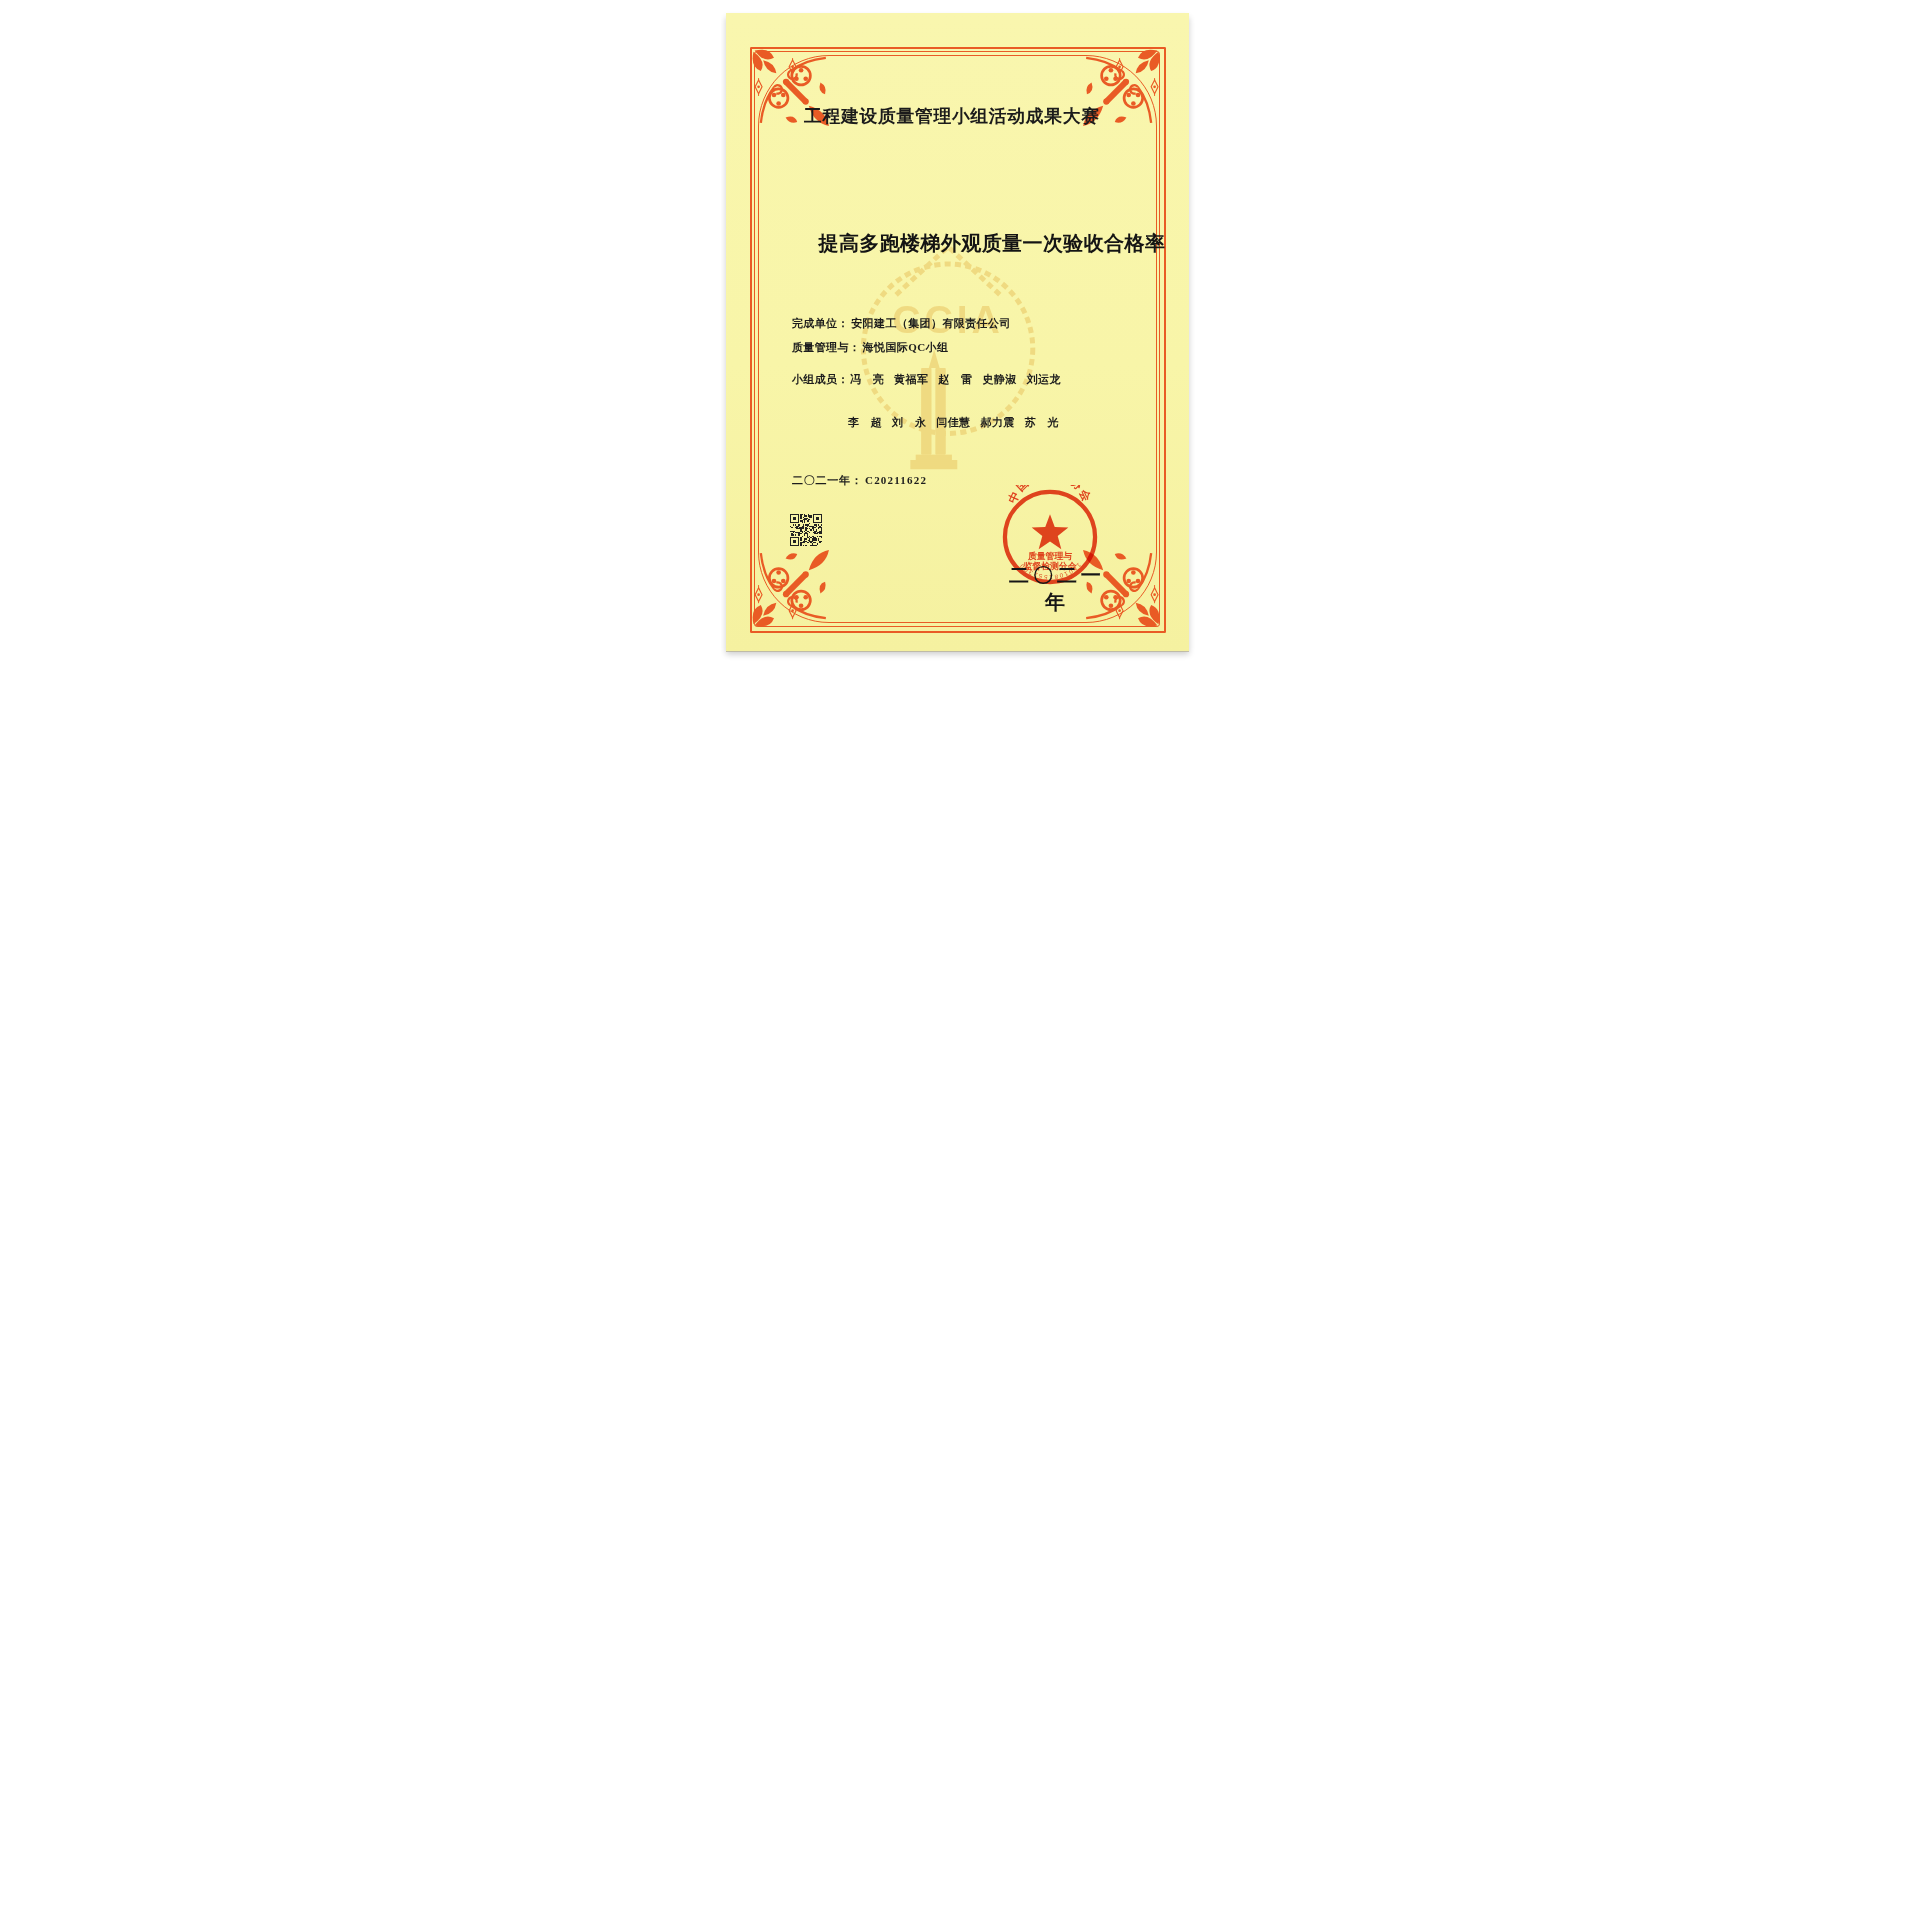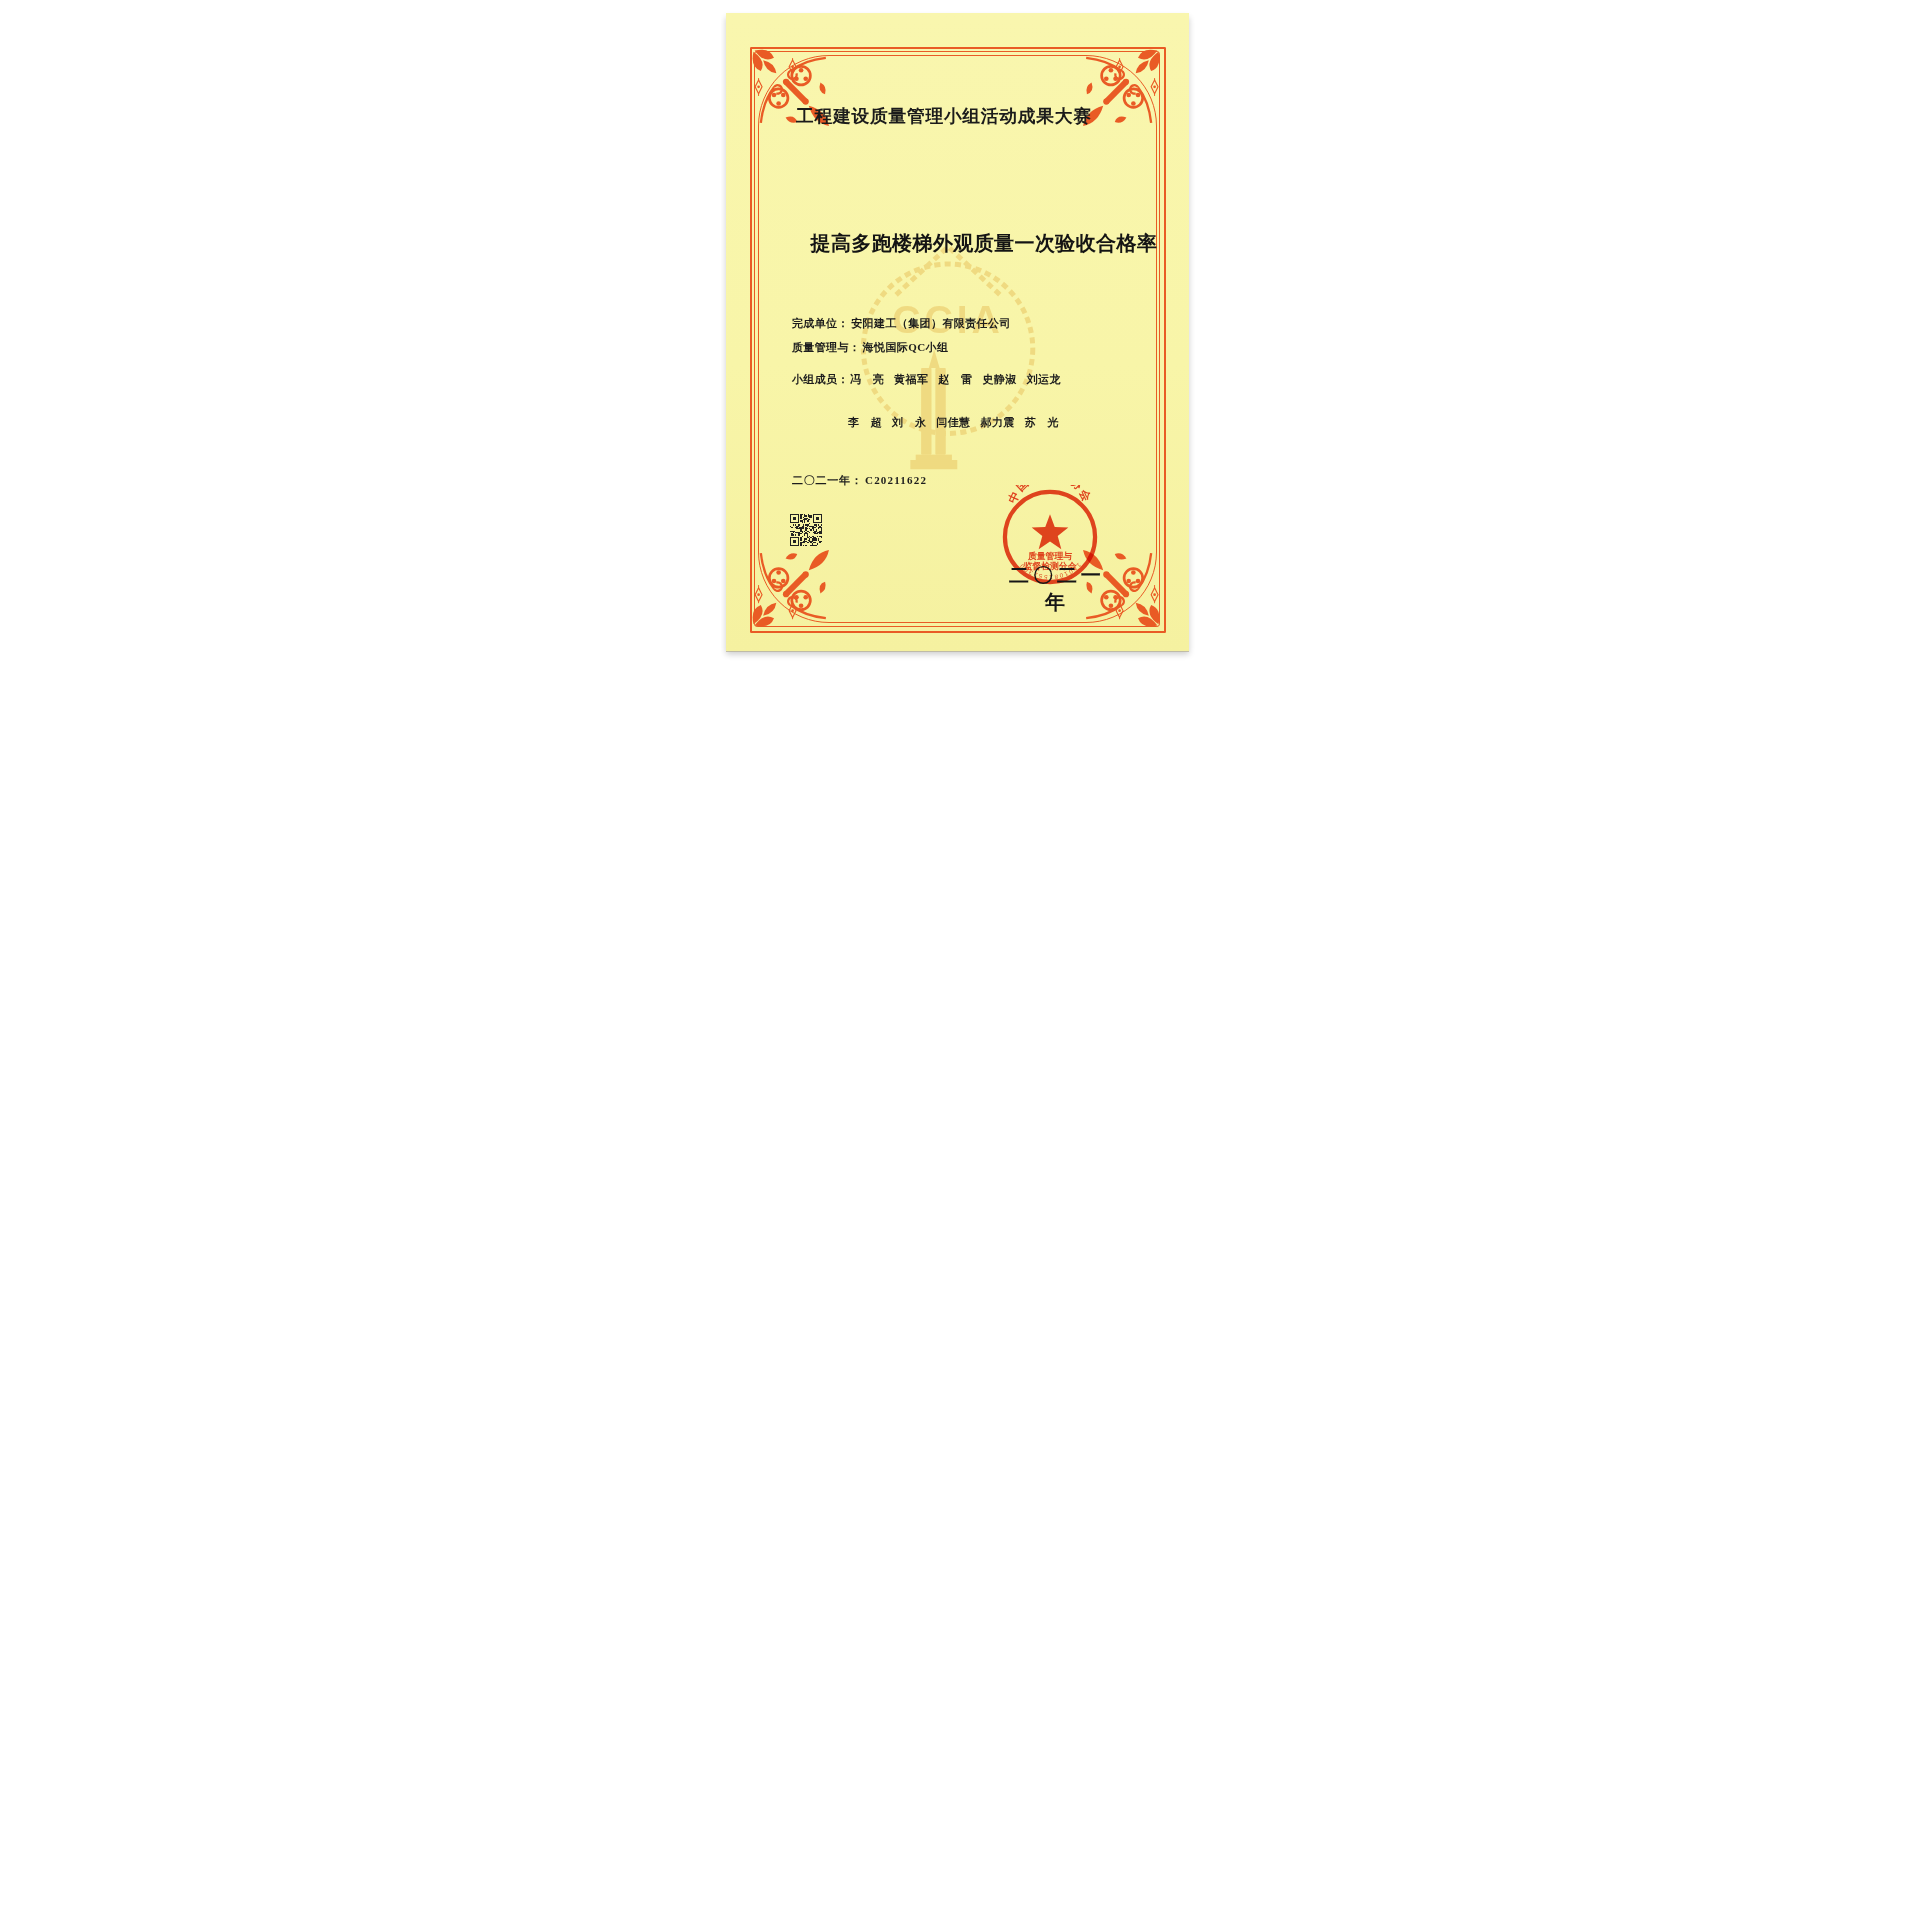--- a/index.html
+++ b/index.html
@@ -15,21 +15,21 @@
   .frame.inner{left:32px;top:42px;width:397px;height:566px;border-width:1.5px;border-radius:71px;}
   .corner{position:absolute;width:89px;height:89px;color:#e95b25;}
   .corner.tl{left:24px;top:34px;}
   .corner.tr{left:347px;top:34px;transform:scaleX(-1);}
   .corner.bl{left:24px;top:527px;transform:scaleY(-1);}
   .corner.br{left:347px;top:527px;transform:scale(-1,-1);}
   .pendant{position:absolute;width:9.2px;height:18.5px;color:#e95b25;}
   
   .watermark{position:absolute;left:0;top:0;z-index:1;opacity:.8;}
   
-  .centerband{position:absolute;left:12px;width:412px;text-align:center;z-index:3;}
+  .centerband{position:absolute;left:20px;width:412px;text-align:center;z-index:3;}
   .competition-title{top:91px;font-size:17.7px;font-weight:900;letter-spacing:0.8px;color:#1b1b1b;}
   .award-class{top:136px;font-size:37px;font-weight:700;font-style:italic;letter-spacing:6.2px;color:#e2431c;}
   .achievement-title{top:217px;font-size:20px;font-weight:700;letter-spacing:0.4px;color:#141414;padding-left:40px;}
   .fieldline{position:absolute;left:66px;font-size:11px;font-weight:700;color:#1d1d1d;z-index:3;letter-spacing:0.4px;}
   .fieldline .val{margin-left:2.3px;}
   .members-row span.name{margin-right:10px;}
   .members-row2{left:122px;margin-top:18px;}
   .certline{letter-spacing:0.8px;}
   .certline .val{font-family:"Liberation Serif",serif;letter-spacing:1.2px;}
   .qr{position:absolute;left:64px;top:501px;width:32px;height:32px;z-index:3;}

